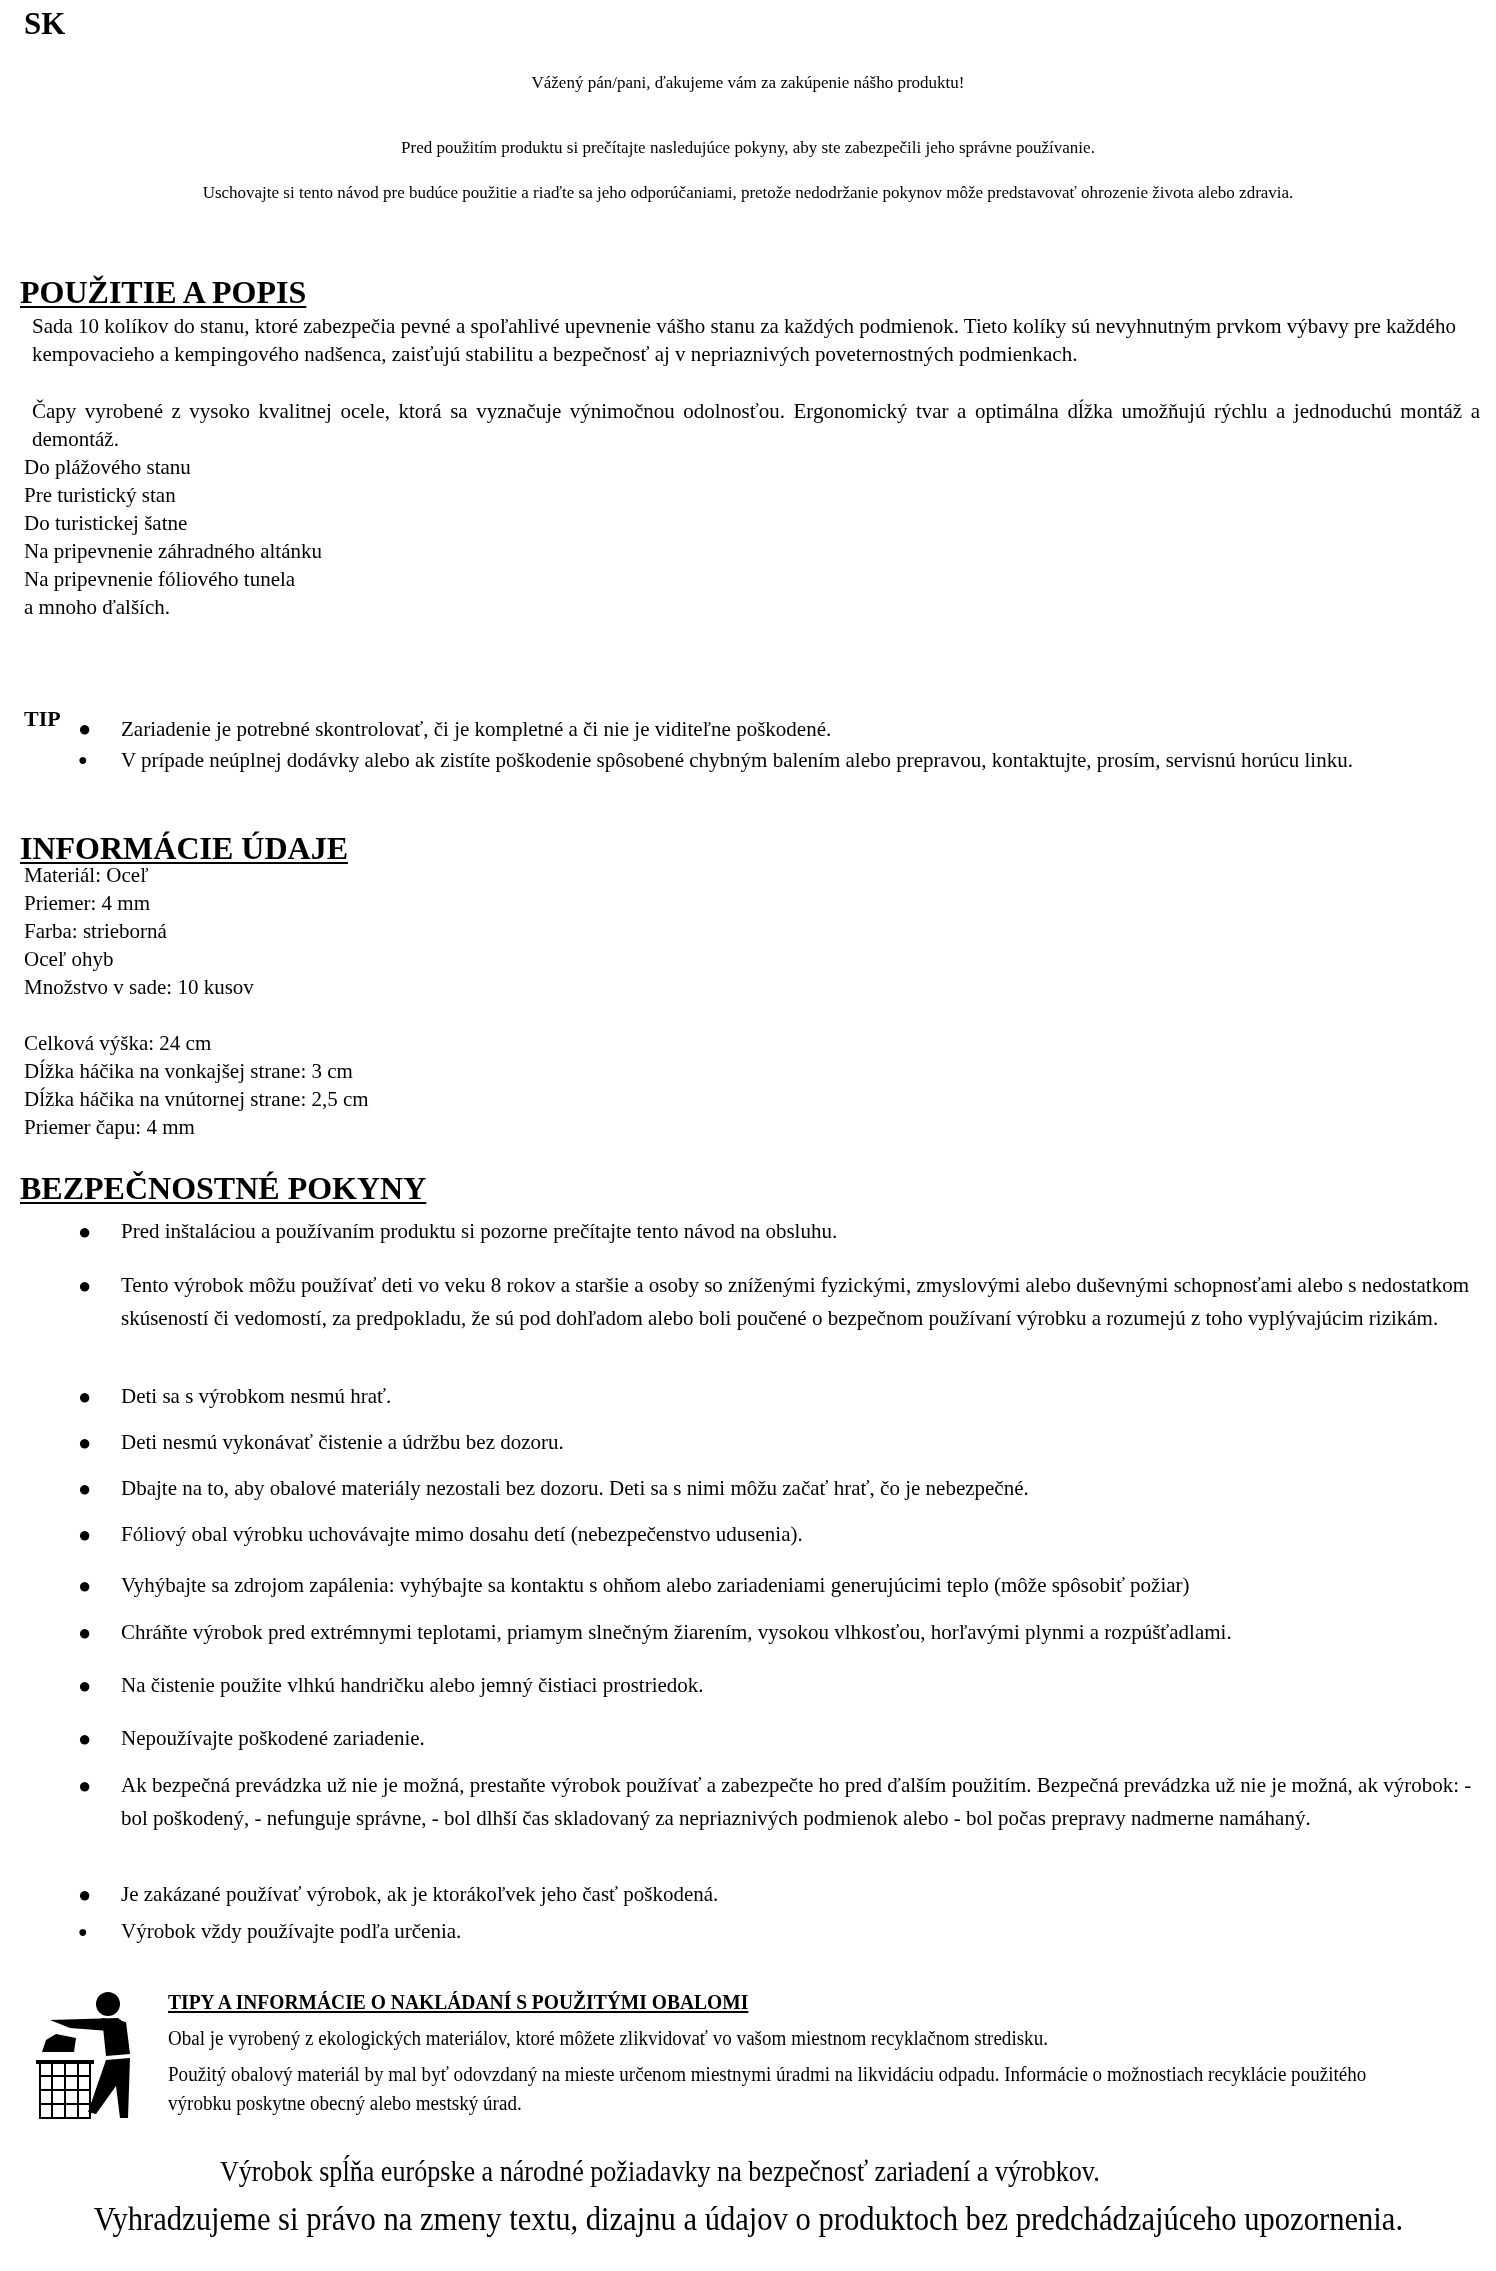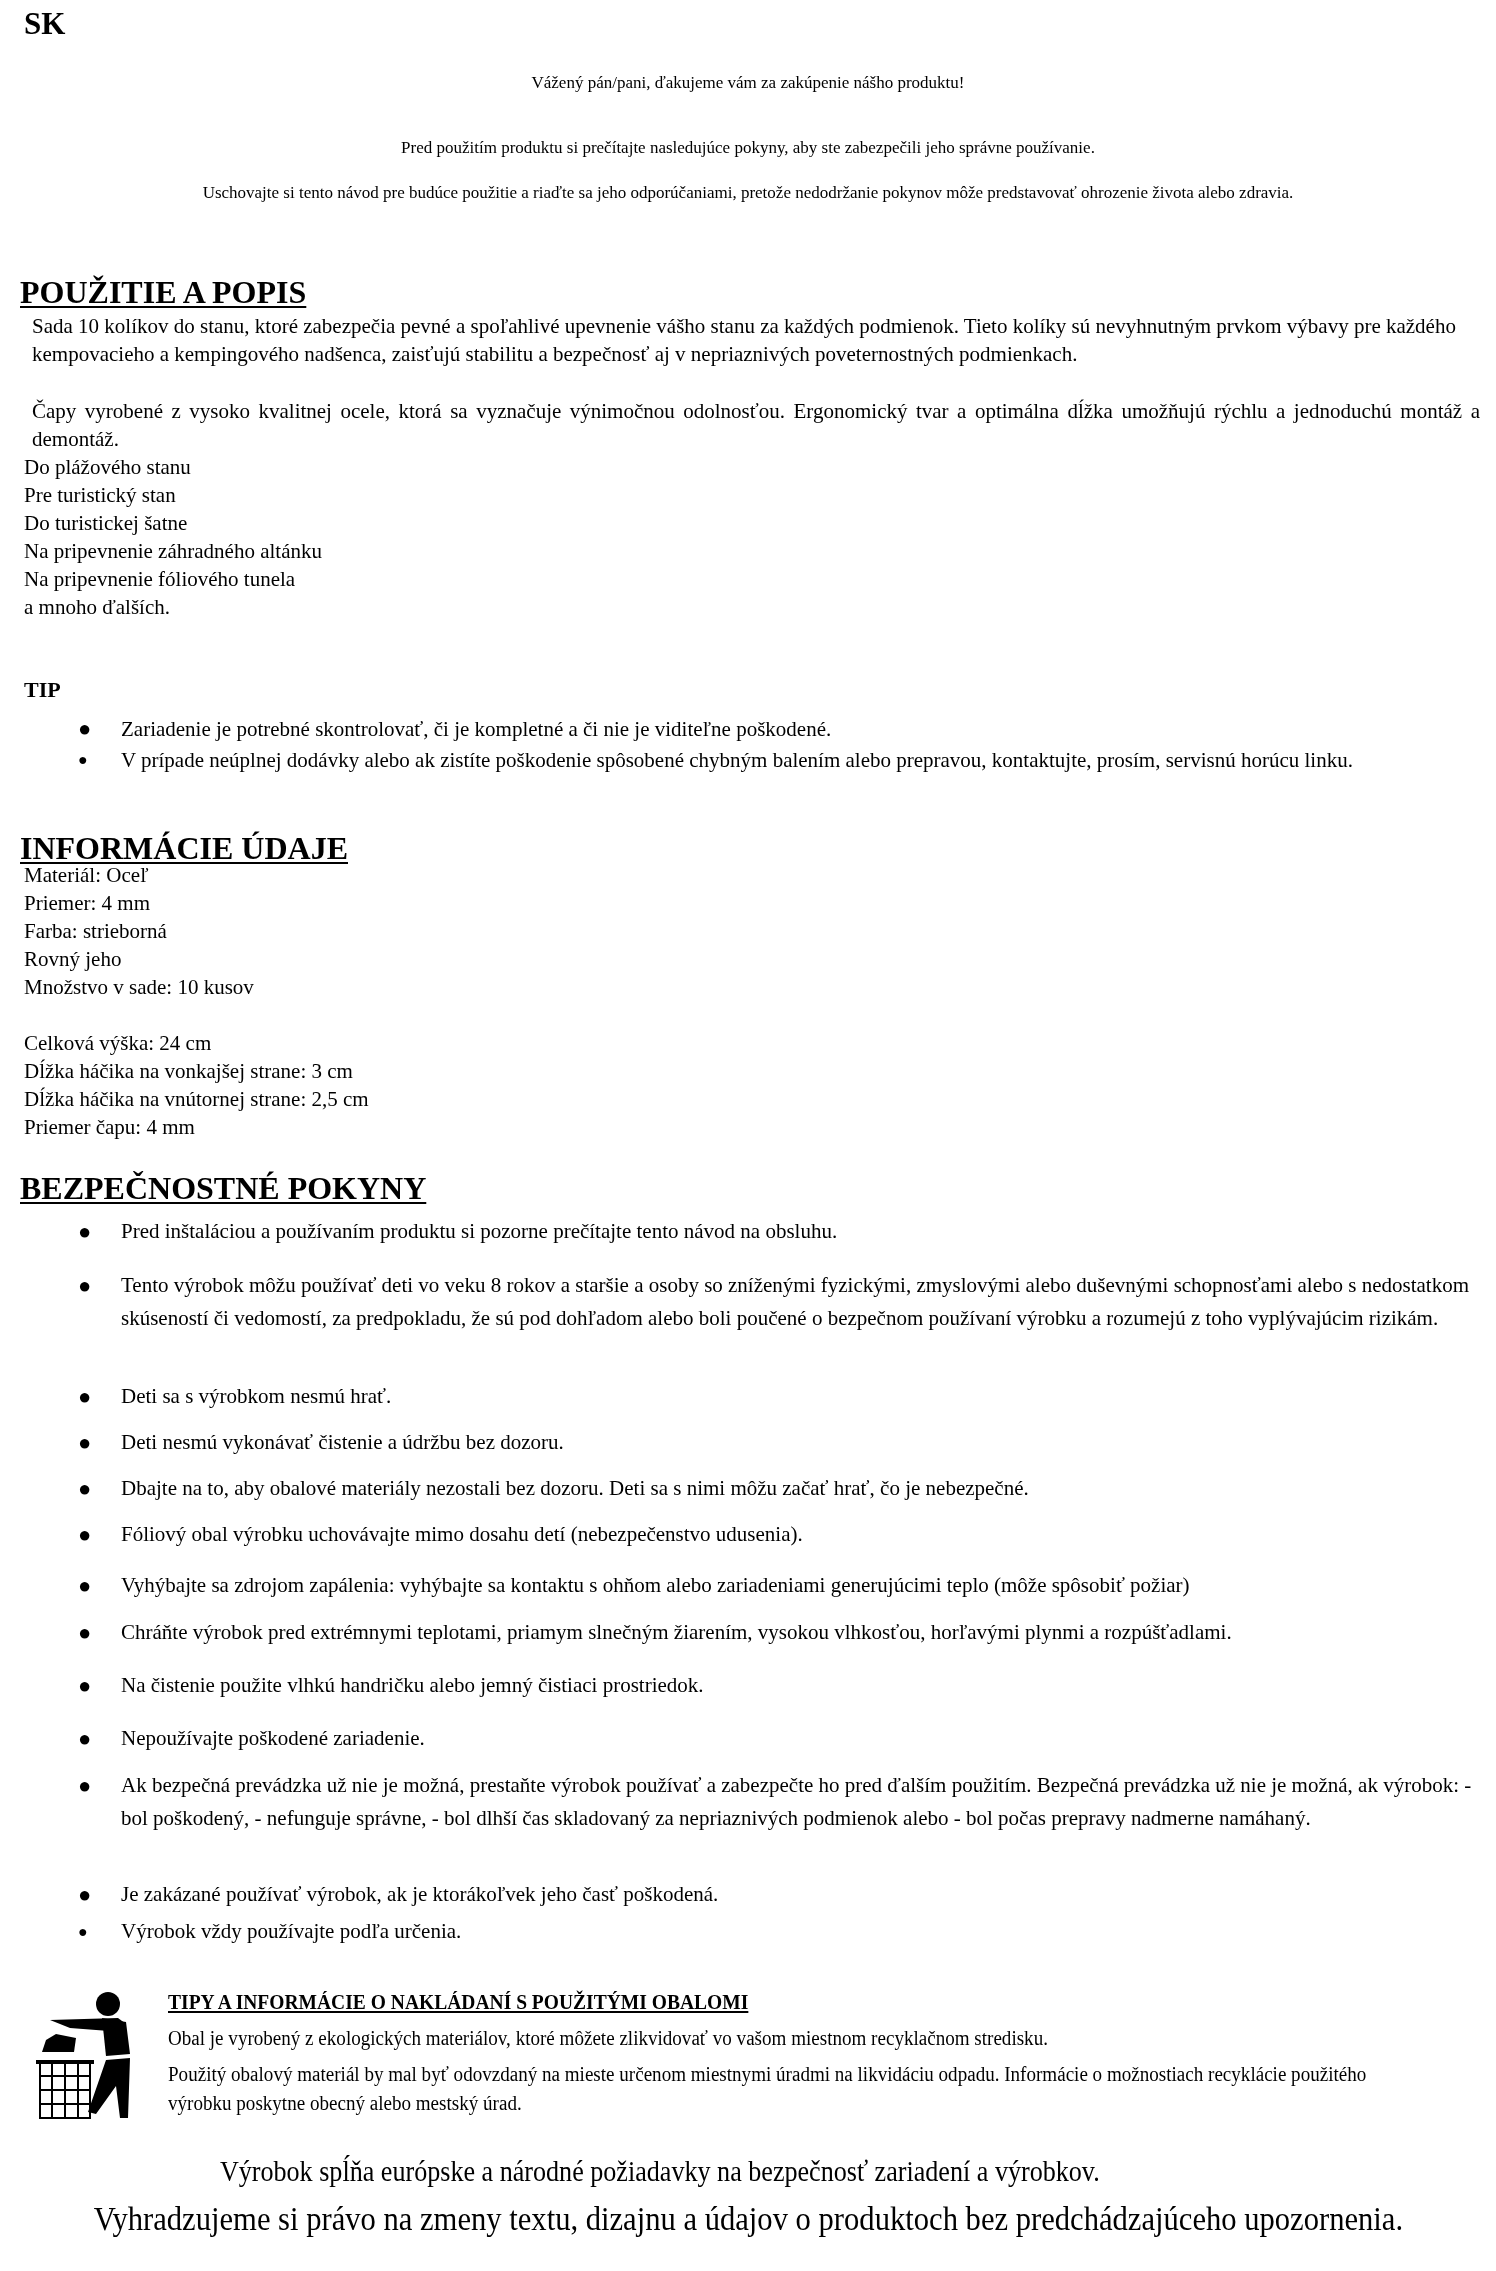--- a/index.html
+++ b/index.html
@@ -43,36 +43,36 @@
 <div class="abs para justify" style="top:397px;">Čapy vyrobené z vysoko kvalitnej ocele, ktorá sa vyznačuje výnimočnou odolnosťou. Ergonomický tvar a optimálna dĺžka umožňujú rýchlu a jednoduchú montáž a demontáž.</div>
 <div class="abs plain-list" style="top:453px;">
   <div>Do plážového stanu</div>
   <div>Pre turistický stan</div>
   <div>Do turistickej šatne</div>
   <div>Na pripevnenie záhradného altánku</div>
   <div>Na pripevnenie fóliového tunela</div>
   <div>a mnoho ďalších.</div>
 </div>
 
-<div class="abs h3" style="top:677px;">TIP</div>
+<div class="abs h3" style="top:706px;">TIP</div>
 <div class="abs bullet-item" style="top:715px;">
   <span class="dot">●</span>
   <span class="txt">Zariadenie je potrebné skontrolovať, či je kompletné a či nie je viditeľne poškodené.</span>
 </div>
 <div class="abs bullet-item tip-justify" style="top:746px;">
   <span class="dot" style="font-size:16px;">●</span>
   <span class="txt">V prípade neúplnej dodávky alebo ak zistíte poškodenie spôsobené chybným balením alebo prepravou, kontaktujte, prosím, servisnú horúcu linku.</span>
 </div>
 
 <div class="abs h2" style="top:830px;">INFORMÁCIE ÚDAJE</div>
 <div class="abs plain-list" style="top:861px;">
   <div>Materiál: Oceľ</div>
   <div>Priemer: 4 mm</div>
   <div>Farba: strieborná</div>
-  <div>Rovný jeho</div>
+  <div>Oceľ ohyb</div>
   <div>Množstvo v sade: 10 kusov</div>
 </div>
 <div class="abs plain-list" style="top:1029px;">
   <div>Celková výška: 24 cm</div>
   <div>Dĺžka háčika na vonkajšej strane: 3 cm</div>
   <div>Dĺžka háčika na vnútornej strane: 2,5 cm</div>
   <div>Priemer čapu: 4 mm</div>
 </div>
 
 <div class="abs h2" style="top:1170px;">BEZPEČNOSTNÉ POKYNY</div>

